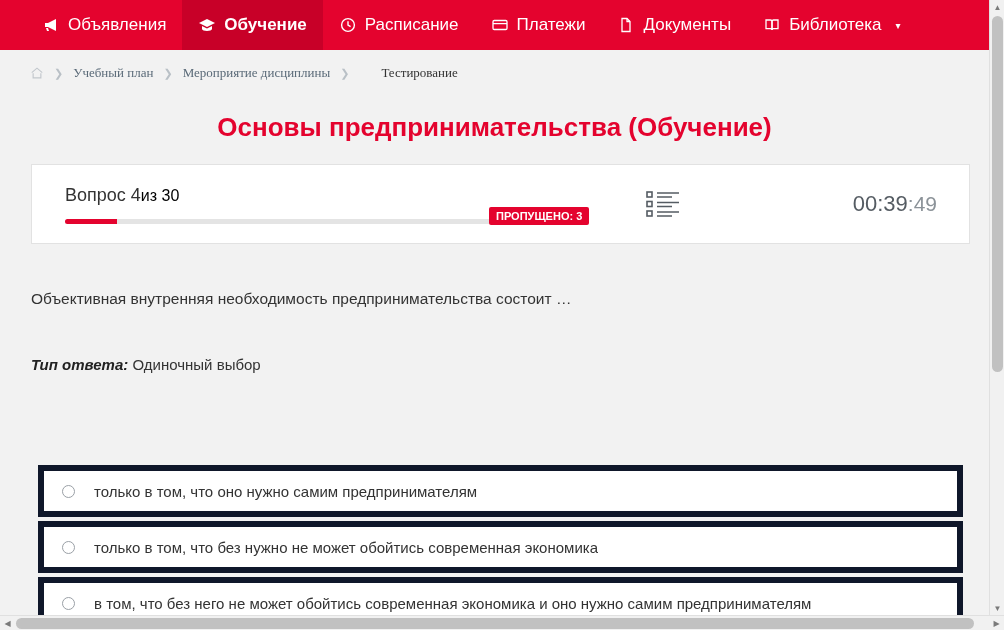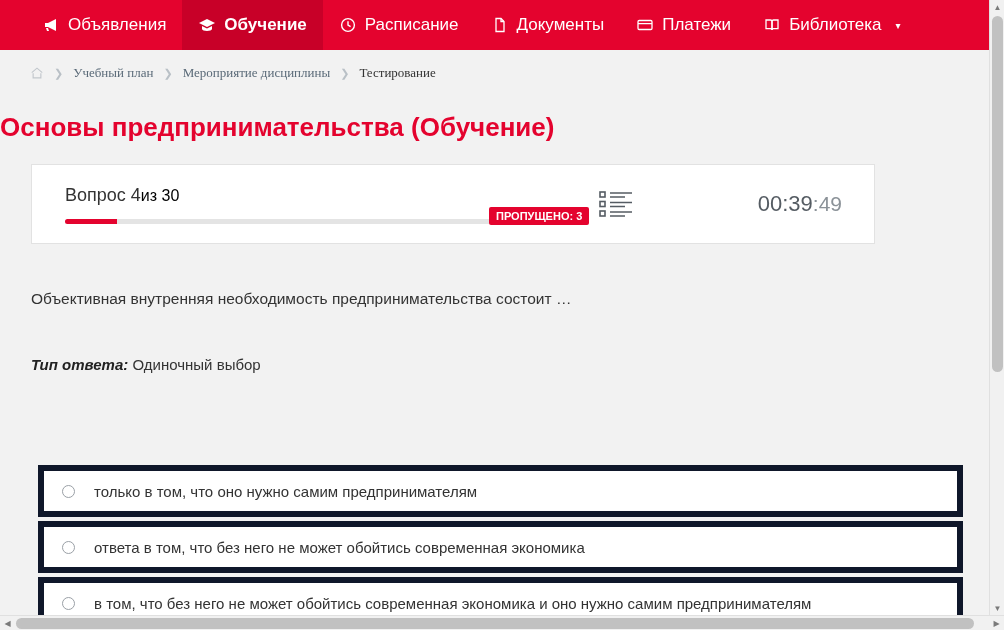--- a/index.html
+++ b/index.html
@@ -73,21 +73,21 @@
     font-size: 13px;
     color: #666666;
     background: #f2f2f2;
   }
   .crumb {
     color: #5a6a78;
     text-decoration: none;
     cursor: pointer;
     font-family: Liberation Serif, serif;
   }
-  .crumb.current { color: #333333; }
+  .crumb.current { color: #333333; margin-left: 22px; }
   .crumb-sep {
     margin: 0 10px;
     color: #b9c0c6;
     font-size: 11px;
   }
   .home-icon {
     display: inline-block;
     width: 14px;
     height: 14px;
     position: relative;
@@ -96,32 +96,32 @@
     line-height: 14px;
     text-align: center;
   }
 
   
   .page-title {
     position: absolute;
     top: 112px;
     left: 0;
     width: 989px;
-    text-align: left;
+    text-align: center;
     font-size: 26px;
     font-weight: bold;
     color: #e4032e;
   }
 
   
   .qcard {
     position: absolute;
     top: 164px;
     left: 31px;
-    width: 844px;
+    width: 939px;
     height: 80px;
     background: #ffffff;
     border: 1px solid #e2e2e2;
     display: flex;
     align-items: center;
   }
   .qcard-left {
     padding-left: 33px;
     width: 560px;
     position: relative;
@@ -316,35 +316,35 @@
             <circle cx="8" cy="8" r="6.4"></circle>
             <path d="M8 4.3V8l2.6 1.6"></path>
           </svg>
       </span>
       <span>Расписание</span>
     </div>
 
     <div class="nav-item">
       <span class="nav-icon">
         <svg viewBox="0 0 16 16" width="16" height="16" fill="none" stroke="#ffffff" stroke-width="1.3">
+            <rect x="1" y="3.5" width="14" height="9" rx="1.2"></rect>
+            <path d="M1 6.6h14"></path>
+          </svg>
+      </span>
+      <span>Платежи</span>
+    </div>
+
+    <div class="nav-item">
+      <span class="nav-icon">
+        <svg viewBox="0 0 16 16" width="16" height="16" fill="none" stroke="#ffffff" stroke-width="1.3">
             <path d="M4 1.5h5l3 3v10H4z"></path>
             <path d="M9 1.5v3h3"></path>
           </svg>
       </span>
       <span>Документы</span>
-    </div>
-
-    <div class="nav-item">
-      <span class="nav-icon">
-        <svg viewBox="0 0 16 16" width="16" height="16" fill="none" stroke="#ffffff" stroke-width="1.3">
-            <rect x="1" y="3.5" width="14" height="9" rx="1.2"></rect>
-            <path d="M1 6.6h14"></path>
-          </svg>
-      </span>
-      <span>Платежи</span>
     </div>
 
     <div class="nav-item">
       <span class="nav-icon">
         <svg viewBox="0 0 16 16" width="16" height="16" fill="none" stroke="#ffffff" stroke-width="1.3">
             <path d="M2 3h4.5c1 0 1.5.6 1.5 1.3V13c0-.7-.5-1.3-1.5-1.3H2z"></path>
             <path d="M14 3H9.5C8.5 3 8 3.6 8 4.3V13c0-.7.5-1.3 1.5-1.3H14z"></path>
           </svg>
       </span>
       <span>Библиотека</span>
@@ -400,21 +400,21 @@
     </div>
   </div>
 
   <div class="options">
     <div class="option">
       <span class="radio"></span>
       <span class="option-label">только в том, что оно нужно самим предпринимателям</span>
     </div>
     <div class="option">
       <span class="radio"></span>
-      <span class="option-label">ответа в том, что без него не может обойтись современная экономика</span>
+      <span class="option-label">только в том, что без нужно не может обойтись современная экономика</span>
     </div>
     <div class="option">
       <span class="radio"></span>
       <span class="option-label">в том, что без него не может обойтись современная экономика и оно нужно самим предпринимателям</span>
     </div>
   </div>
 
   <div class="vscroll">
     <div class="arrow-up">▲</div>
     <div class="thumb"></div>

